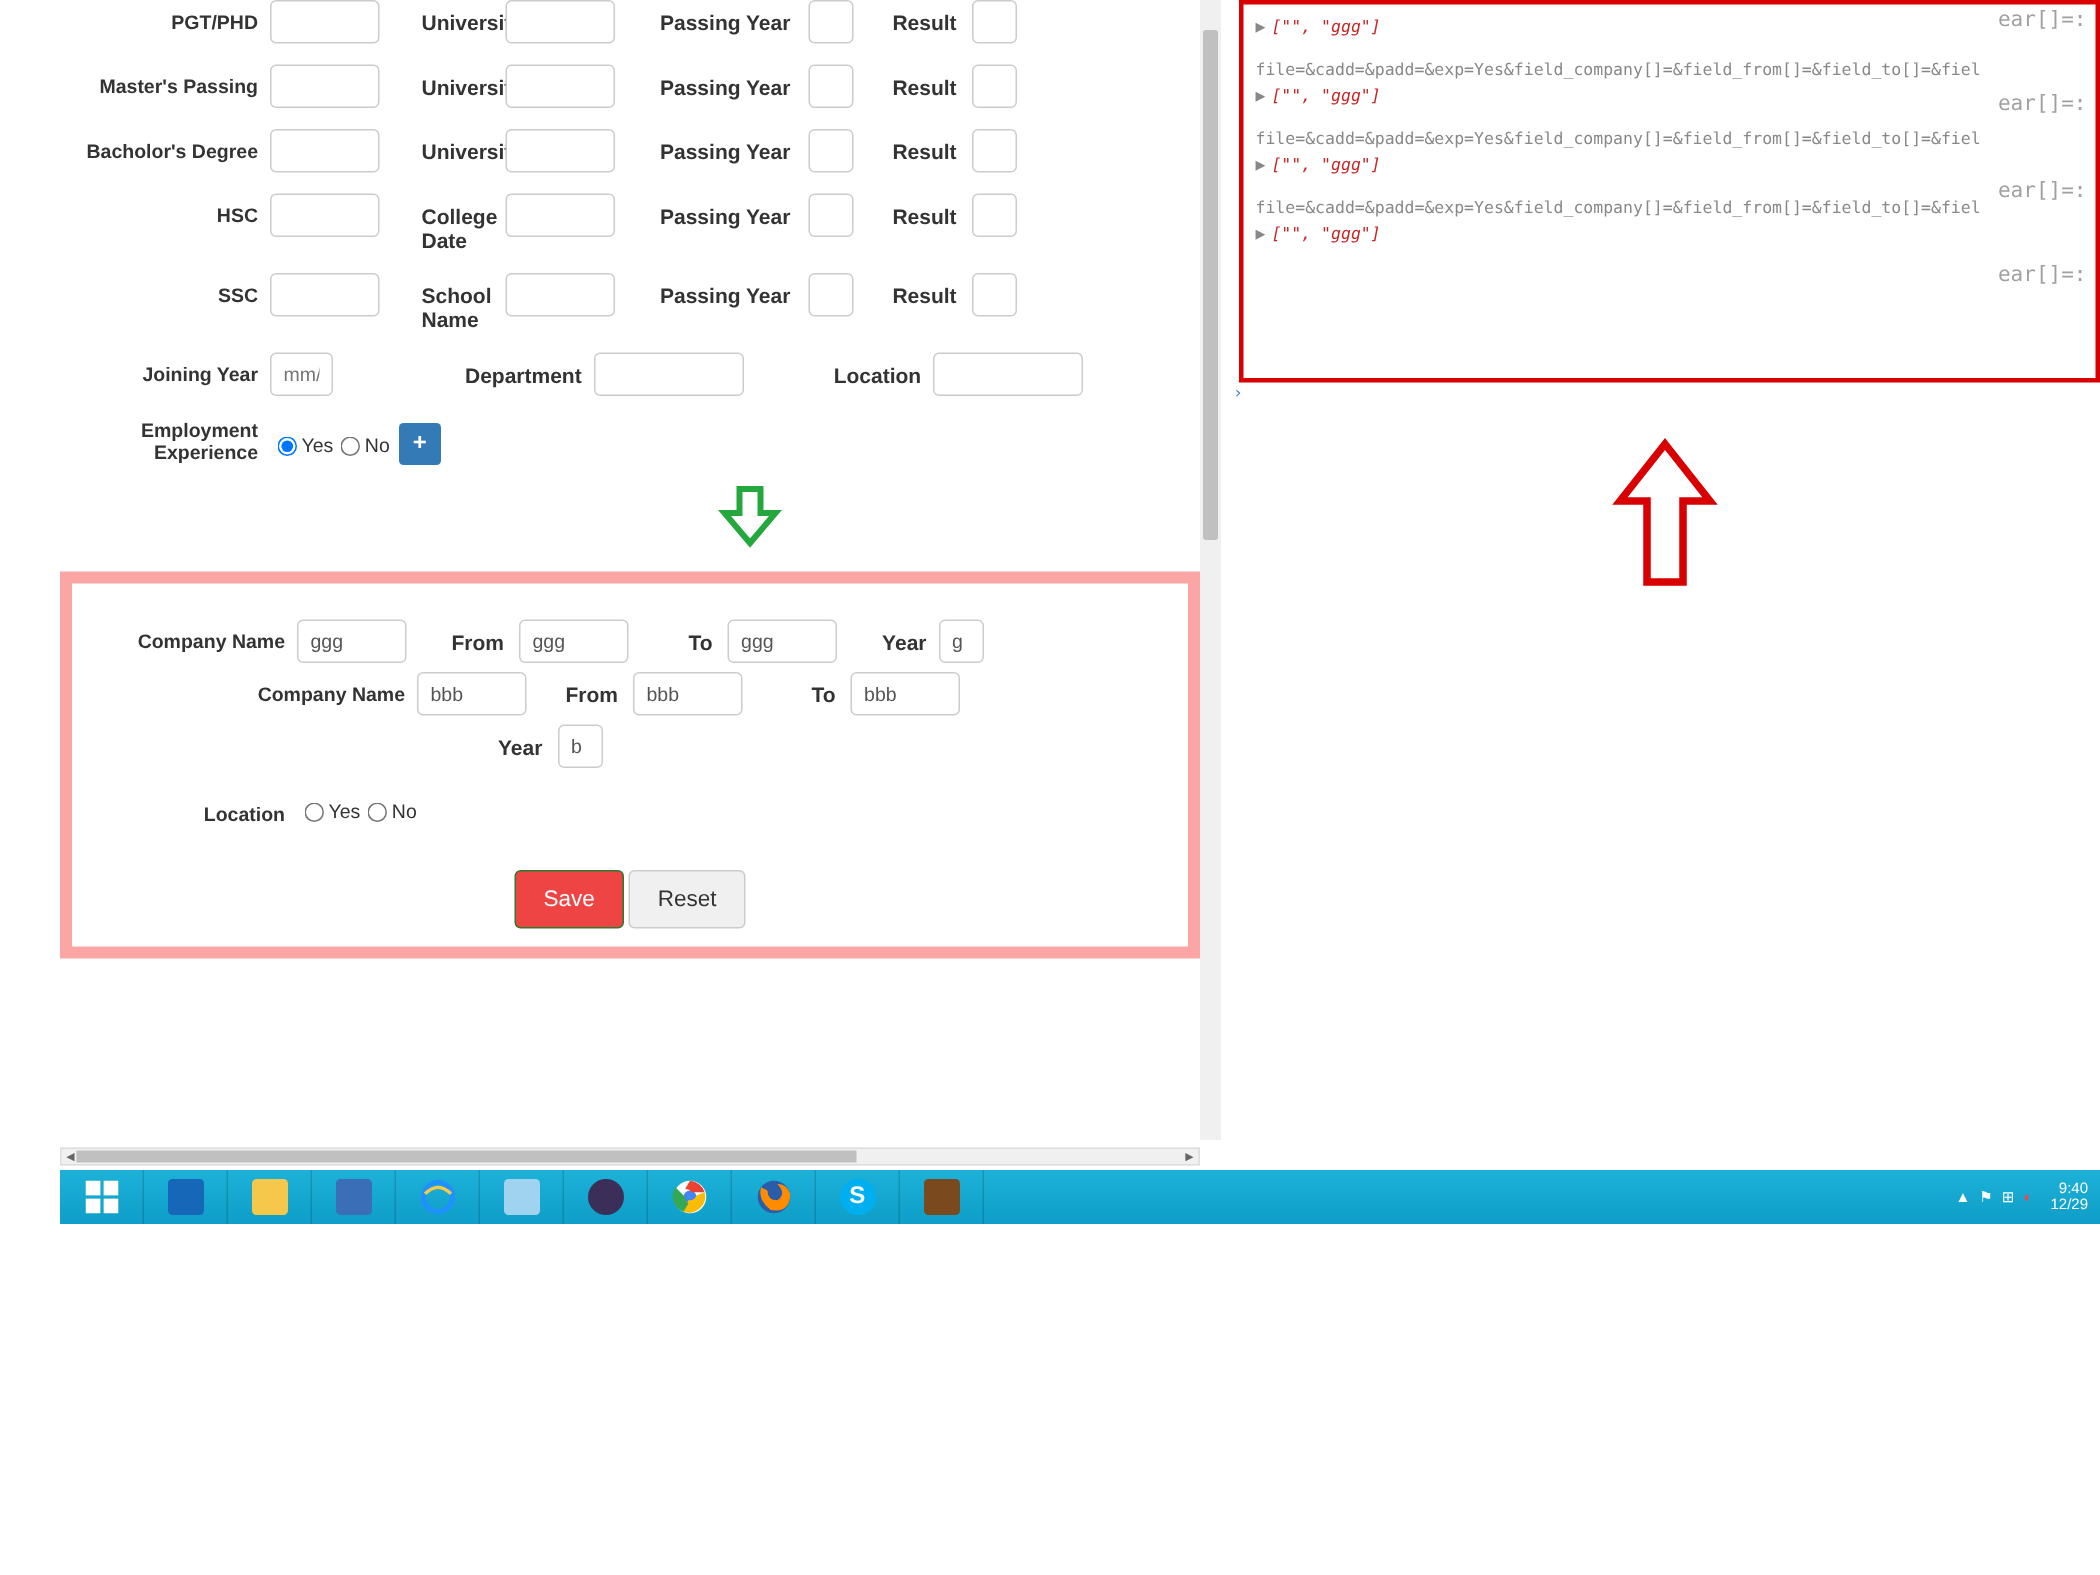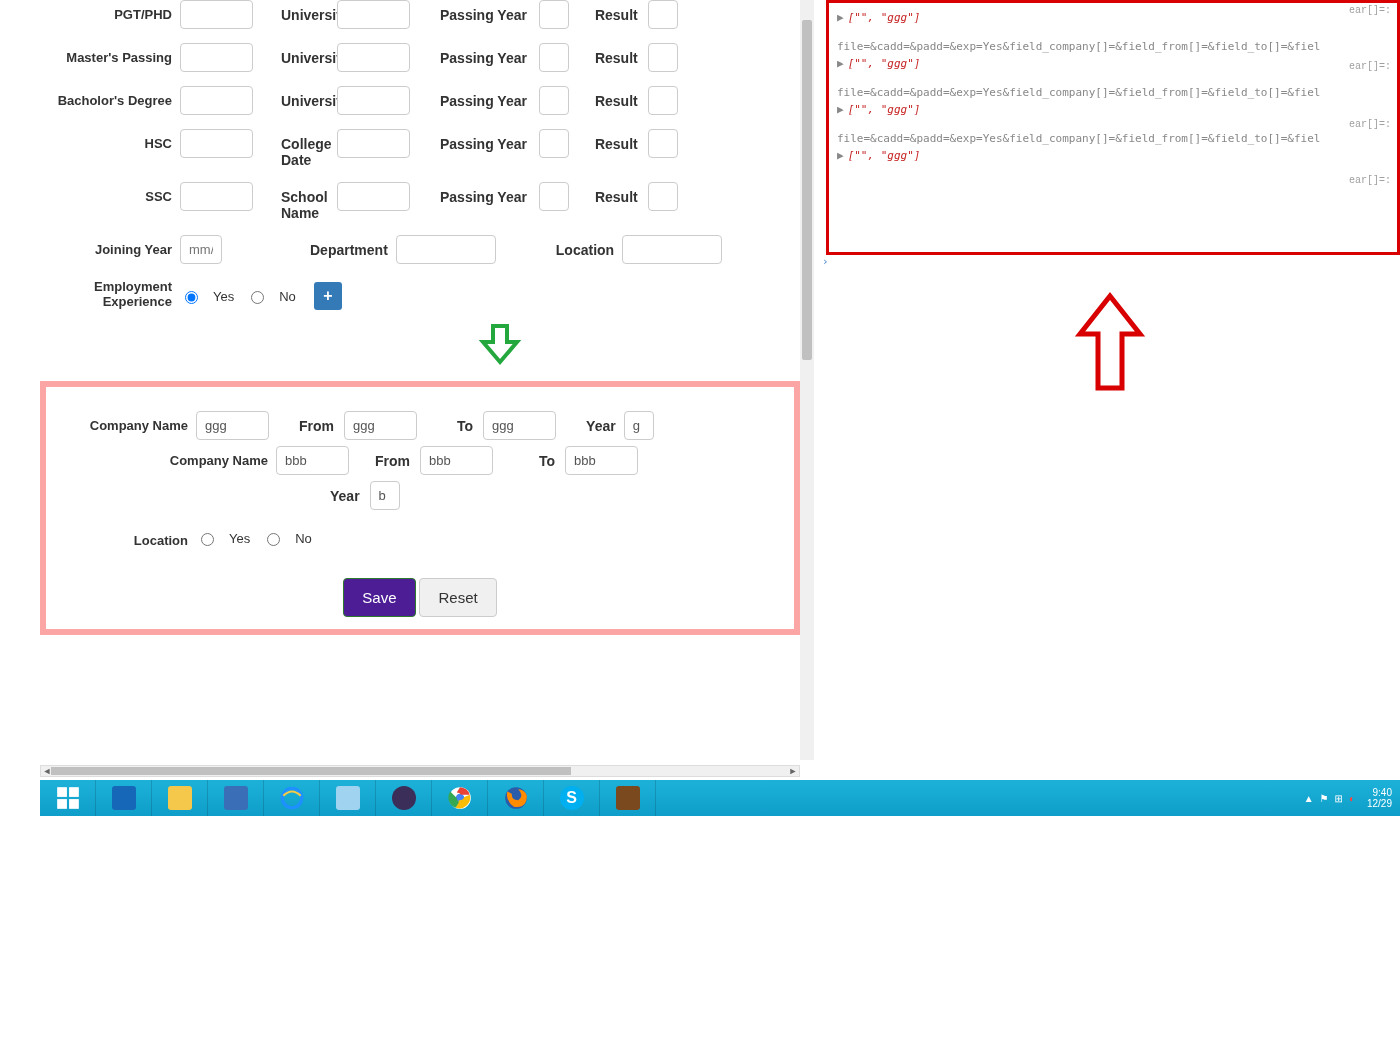--- a/index.html
+++ b/index.html
@@ -14,46 +14,46 @@
   .form-row { display:flex; align-items:flex-start; margin-bottom:14px; }
   .lbl { width:140px; text-align:right; padding-right:8px; padding-top:7px; font-weight:bold; color:#333; font-size:13px; }
   input.text, textarea.text {
     border:1px solid #ccc; border-radius:4px; padding:6px 8px; font-size:13px; color:#555;
   }
   textarea.text { width:315px; height:70px; resize:both; }
   .in-sm { width:73px; }
   .in-xs { width:30px; }
   .in-md { width:100px; }
 
-  .radio-row { padding-top:4px; display:flex; align-items:center; gap:12px; }
+  .radio-row { padding-top:4px; display:flex; align-items:center; gap:0; }
   .radio-row label { font-size:13px; }
   .plus-btn { background:#337ab7; color:#fff; border:none; border-radius:3px; width:28px; height:28px; font-size:16px; font-weight:bold; cursor:pointer; margin-left:6px; }
 
-  .green-box { border:6px solid #fca5a5; padding:24px 10px 12px; margin-top:8px; }
+  .green-box { border:8px solid #fca5a5; padding:24px 10px 12px; margin-top:8px; }
 
   .btn-row { text-align:center; margin-top:30px; }
   .btn { display:inline-block; padding:10px 18px; font-size:15px; border-radius:4px; border:1px solid #ccc; cursor:pointer; }
-  .btn.save { background:#4c1d95; color:#fff; border-color:#2d7a2d; }
+  .btn.save { background:#ef4444; color:#fff; border-color:#2d7a2d; }
   .btn.reset { background:#f0f0f0; color:#333; }
 
   
   .hscroll { position:absolute; left:40px; top:765px; width:760px; height:12px; background:#f0f0f0; border:1px solid #ddd; }
   .hscroll .thumb { position:absolute; left:10px; top:1px; height:8px; width:520px; background:#c0c0c0; }
   .hscroll .arrow { position:absolute; top:0; width:12px; height:10px; font-size:9px; text-align:center; color:#666; }
   .hscroll .arrow.l { left:0; }
   .hscroll .arrow.r { right:0; }
 
   
   .right-pane { position:absolute; left:820px; top:0; width:580px; height:770px; background:#fff; }
   .console-box { border:3px solid #d80000; margin:0 0 0 6px; height:255px; padding:4px 8px; font-family: Consolas, monospace; font-size:11px; overflow:hidden; position:relative; }
   .console-line { margin:4px 0; white-space:nowrap; }
   .console-line.url { color:#888; }
   .console-line.data { color:#c72626; font-style:italic; }
   .console-line .tri { color:#888; font-style:normal; margin-right:4px; }
-  .console-tail { color:#a0a0a0; font-size:10px; position:absolute; right:6px;font-family:Liberation Mono, monospace; }
+  .console-tail { color:#a0a0a0; font-size:14px; position:absolute; right:6px; }
   .prompt { color:#4488cc; font-family:Consolas, monospace; font-size:11px; margin-left:2px; }
 
   .red-arrow-wrap { text-align:center; margin-top:20px; }
   
   
   .taskbar { position:absolute; left:40px; top:780px; width:1360px; height:36px; background:linear-gradient(#1db1d8,#0e9ec9); display:flex; align-items:stretch; }
   .taskbar .tbtn { width:56px; border-right:1px solid rgba(0,0,0,0.15); display:flex; align-items:center; justify-content:center; }
   .taskbar .tbtn svg, .taskbar .tbtn .ico { width:26px; height:26px; }
   .taskbar .spacer { flex:1; }
   .taskbar .tray { display:flex; align-items:center; gap:6px; padding:0 8px; color:#fff; font-size:10px; }

